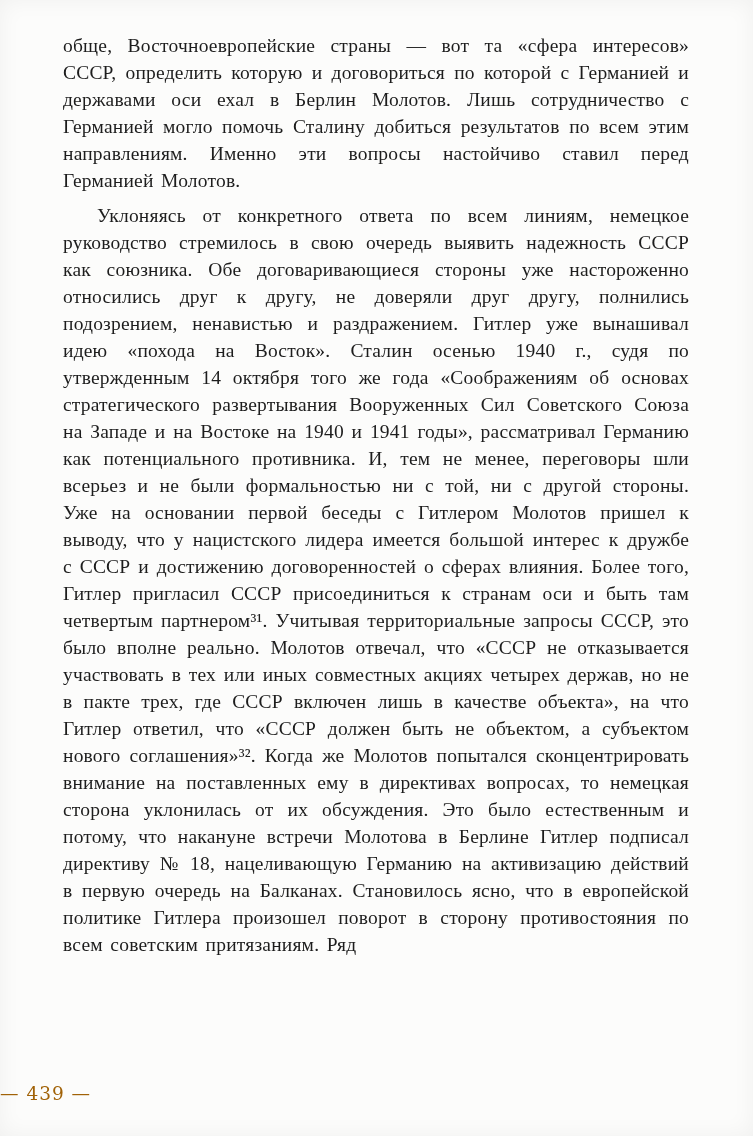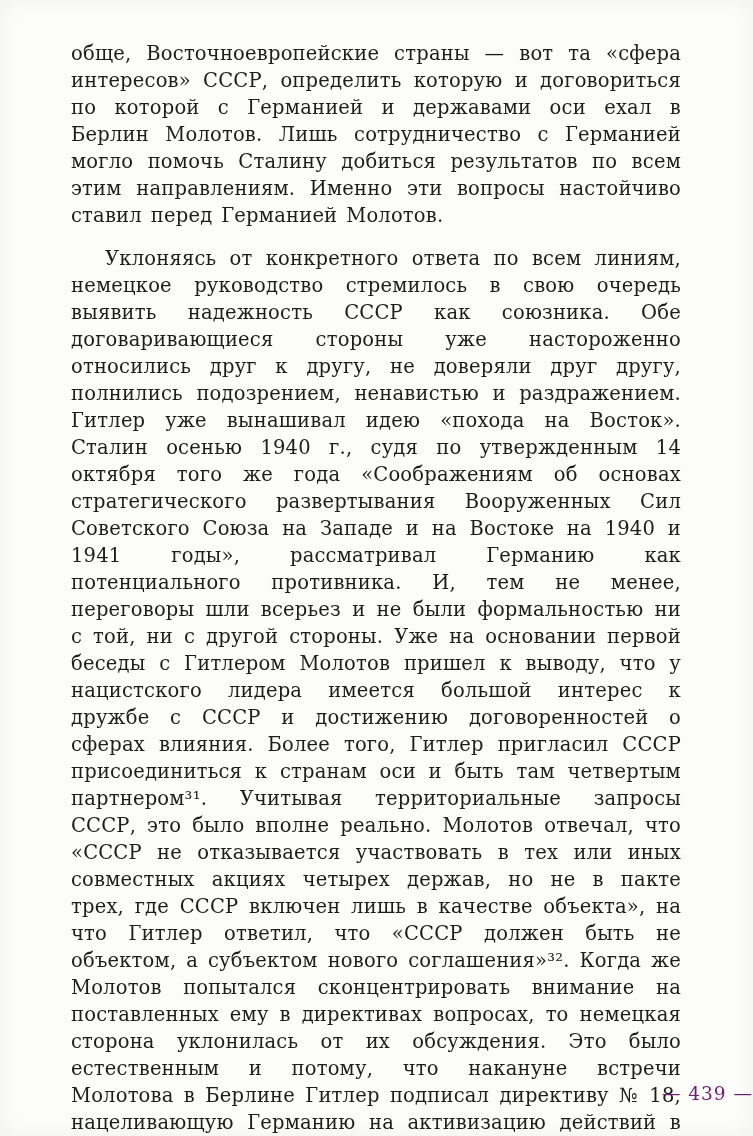--- a/index.html
+++ b/index.html
@@ -23,41 +23,42 @@
     height: 1136px;
     background: #fcfcfb;
     
     box-shadow: inset 0 0 22px rgba(0,0,0,0.05);
     padding: 24px 56px 0 55px;
   }
   .text-body {
     width: 642px;
   }
   .para {
-    margin: 16px;
+    margin: 8px;
     text-align: justify;
     font-size: 19.5px;
     line-height: 27px;
     word-spacing: 2.5px;
     letter-spacing: 0.2px;
     -webkit-hyphens: auto;
     hyphens: auto;
+    font-family: Liberation Serif, serif;
   }
   .para.indent {
     text-indent: 34px;
   }
   .page-number {
     position: absolute;
     left: 0;
     right: 0;
     bottom: 32px;
-    text-align: right;
+    text-align: left;
     font-size: 18.5px;
     letter-spacing: 1px;
-    color: #701a75;
+    color: #a16207;
   }
 </style>
 </head>
 <body>
 
 <div class="page">
   <main class="text-body">
     <p class="para">обще, Восточноевропейские страны — вот та «сфера интересов» СССР, определить которую и договориться по которой с Германией и державами оси ехал в Берлин Молотов. Лишь сотрудничество с Германией могло помочь Сталину добиться результатов по всем этим направлениям. Именно эти вопросы настойчиво ставил перед Германией Молотов.</p>
     <p class="para indent">Уклоняясь от конкретного ответа по всем линиям, немецкое руководство стремилось в свою очередь выявить надежность СССР как союзника. Обе договаривающиеся стороны уже настороженно относились друг к другу, не доверяли друг другу, полнились подозрением, ненавистью и раздражением. Гитлер уже вынашивал идею «похода на Восток». Сталин осенью 1940 г., судя по утвержденным 14 октября того же года «Соображениям об основах стратегического развертывания Вооруженных Сил Советского Союза на Западе и на Востоке на 1940 и 1941 годы», рассматривал Германию как потенциального противника. И, тем не менее, переговоры шли всерьез и не были формальностью ни с той, ни с другой стороны. Уже на основании первой беседы с Гитлером Молотов пришел к выводу, что у нацистского лидера имеется большой интерес к дружбе с СССР и достижению договоренностей о сферах влияния. Более того, Гитлер пригласил СССР присоединиться к странам оси и быть там четвертым партнером³¹. Учитывая территориальные запросы СССР, это было вполне реально. Молотов отвечал, что «СССР не отказывается участвовать в тех или иных совместных акциях четырех держав, но не в пакте трех, где СССР включен лишь в качестве объекта», на что Гитлер ответил, что «СССР должен быть не объектом, а субъектом нового соглашения»³². Когда же Молотов попытался сконцентрировать внимание на поставленных ему в директивах вопросах, то немецкая сторона уклонилась от их обсуждения. Это было естественным и потому, что накануне встречи Молотова в Берлине Гитлер подписал директиву № 18, нацеливающую Германию на активизацию действий в первую очередь на Балканах. Становилось ясно, что в европейской политике Гитлера произошел поворот в сторону противостояния по всем советским притязаниям. Ряд</p>
   </main>

